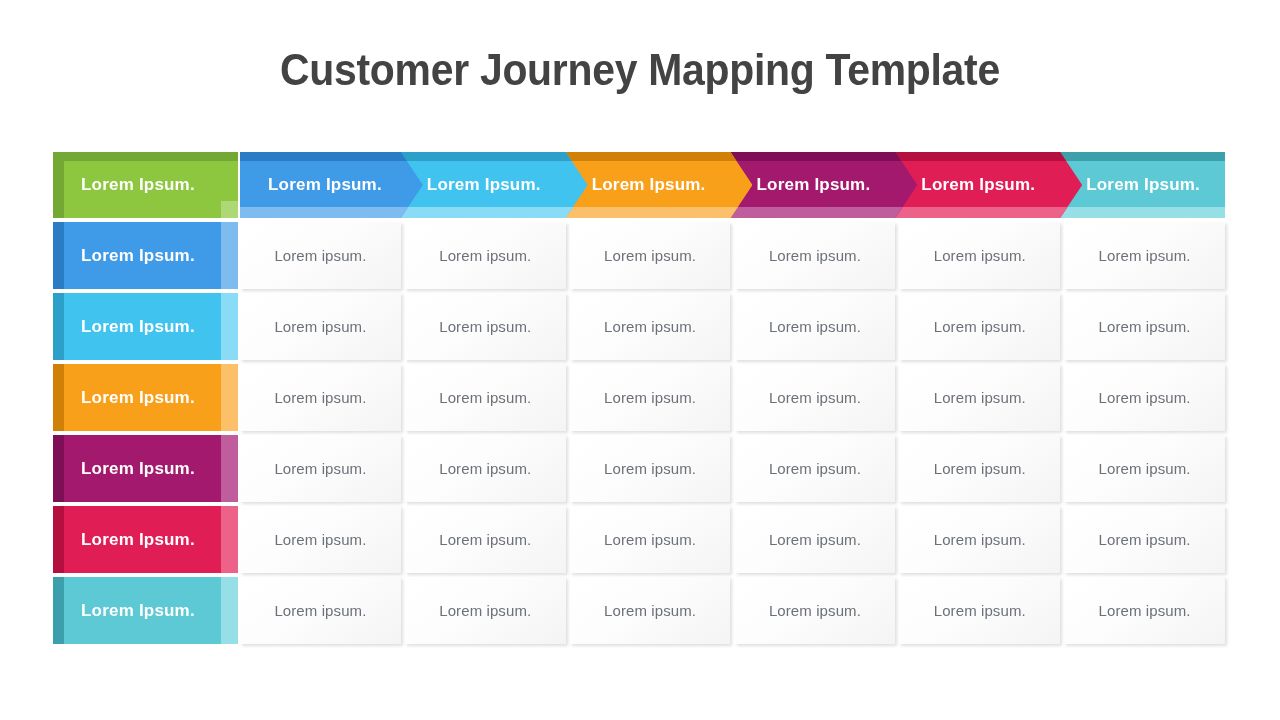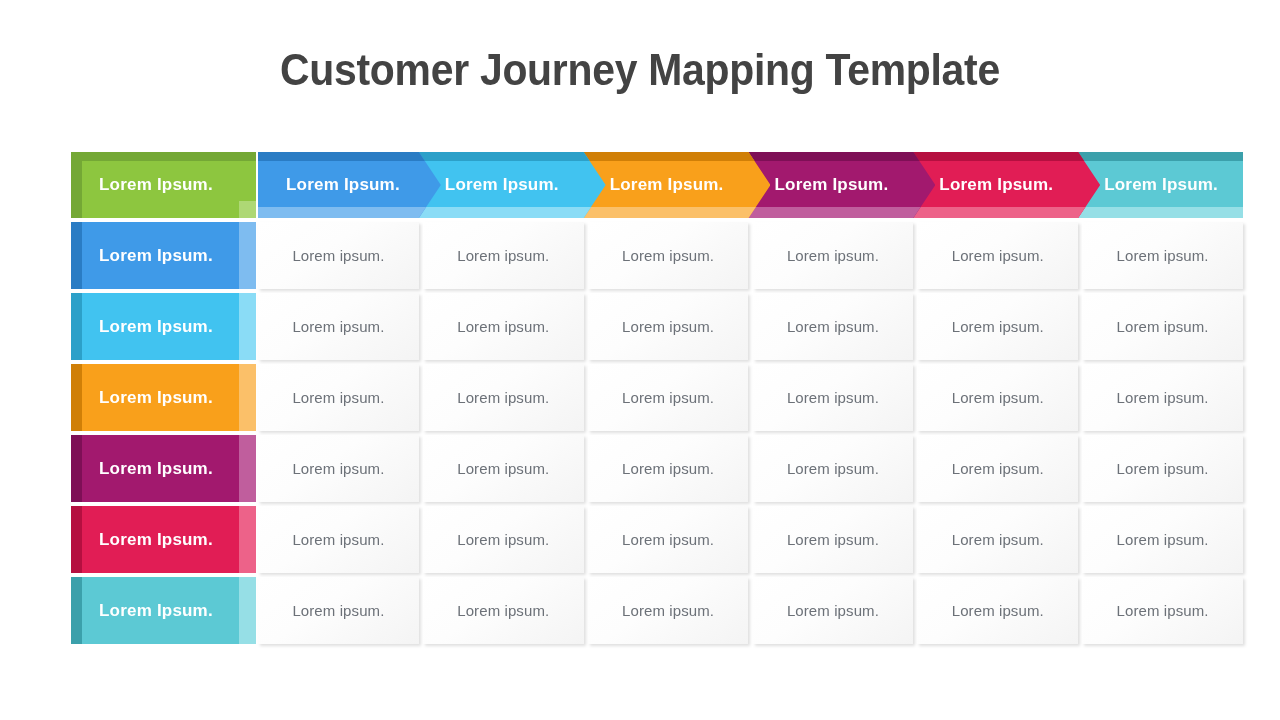--- a/index.html
+++ b/index.html
@@ -23,21 +23,21 @@
     letter-spacing:-0.3px;
     transform:scaleX(0.93);
     transform-origin:center top;
     white-space:nowrap;
     line-height:1.0;
   }
 
   
   .matrix{
     position:absolute;
-    left:71px;top:152px;
+    left:53px;top:152px;
     width:1172px;height:492px;
   }
 
   
   .header-row{
     position:absolute;left:0;top:0;
     width:1172px;height:66px;
   }
 
   

